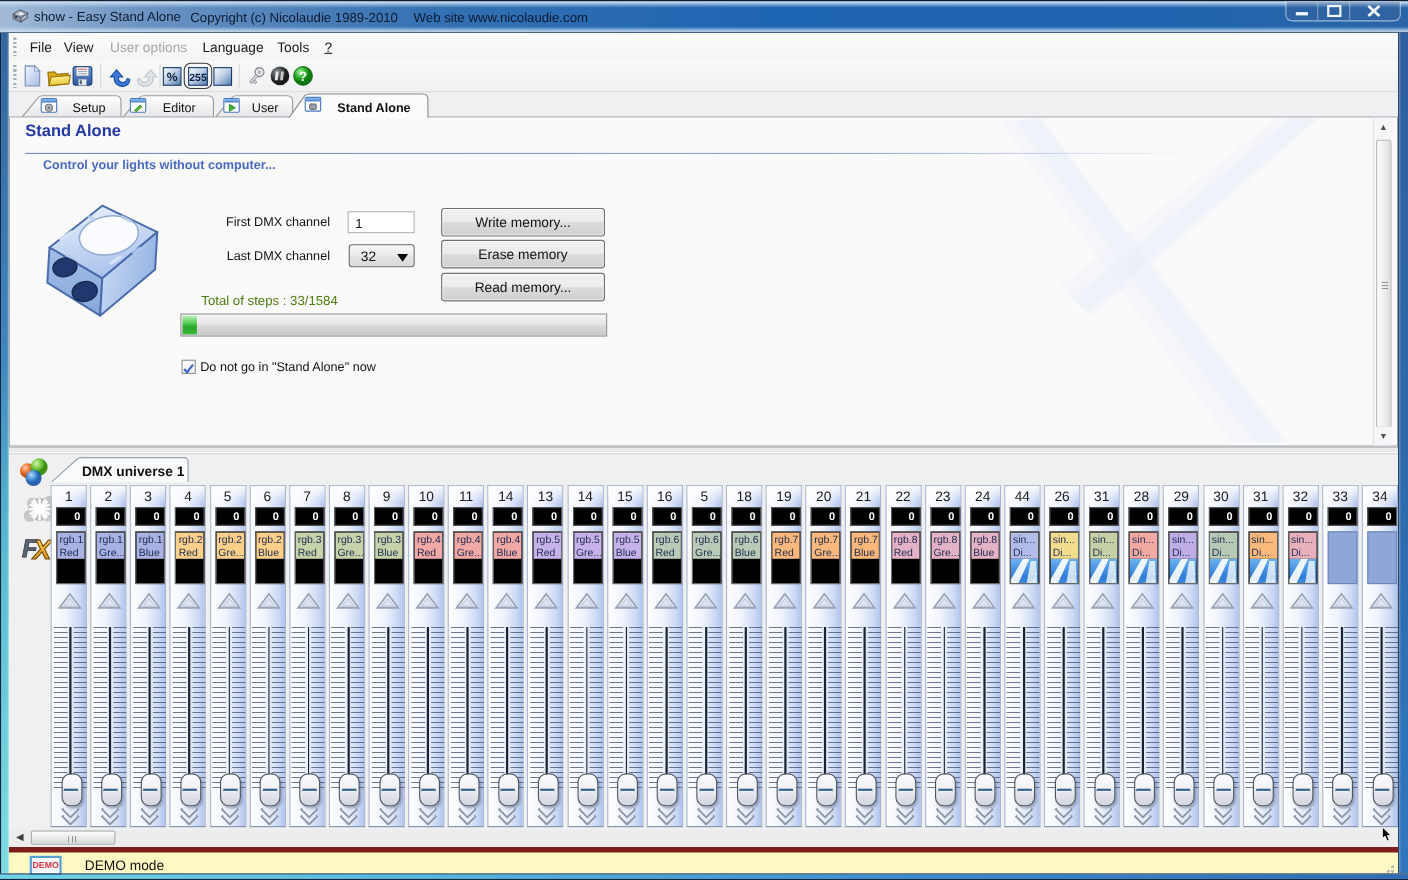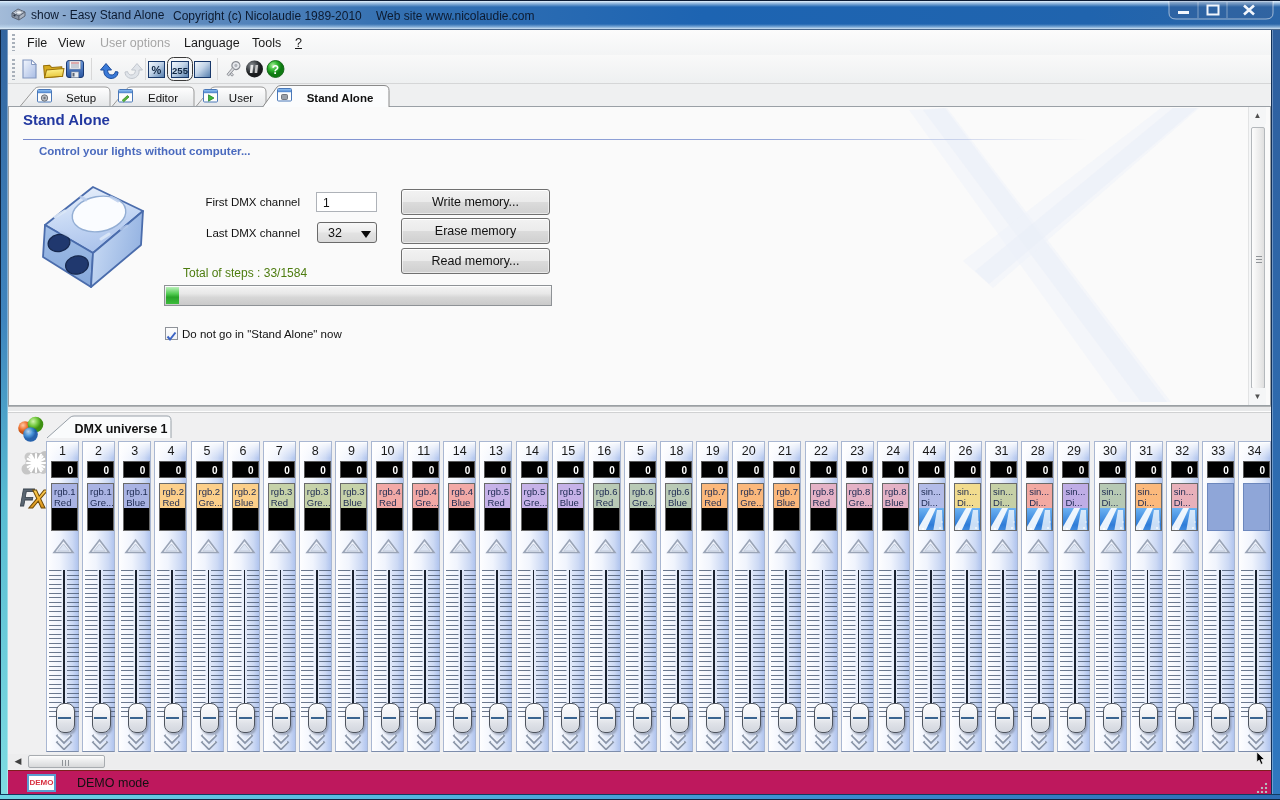--- a/index.html
+++ b/index.html
@@ -91,21 +91,21 @@
 .kline { position:absolute; left:1.5px; top:13px; width:13px; height:3px; background:#3a6490; border-bottom:1px solid #eef2f6; }
 .dnarr { position:absolute; left:8px; top:292px; }
 
 
 #hsb { position:absolute; left:8px; top:754px; width:1263px; height:15px; background:#ededee; }
 #hsb-arrow { position:absolute; left:2px; top:1px; width:16px; height:13px; color:#404040; font-size:9px; line-height:13px; text-align:center; }
 #hthumb { position:absolute; left:20px; top:0.5px; width:77px; height:13.5px; border:1px solid #a8acb0; border-radius:2px;
   background:linear-gradient(#fdfdfd,#e6e7e8 60%,#d8d9da); }
 #hgrip { position:absolute; left:33px; top:4px; width:9px; height:6px;
   background-image:repeating-linear-gradient(to right,#909498 0 1px, transparent 1px 3px); }
-#statusbar { position:absolute; left:8px; top:770px; width:1263px; height:24px; background:#be185d; border-top:1px solid #7f1d1d; }
+#statusbar { position:absolute; left:8px; top:770px; width:1263px; height:24px; background:#fef9c3; border-top:5px solid #7f1d1d; }
 #demobox { position:absolute; left:19px; top:3px; width:29px; height:18px; background:#fff; border:2px solid #5a9ed0;
   color:#d83040; font-size:8px; font-weight:bold; text-align:center; line-height:14px; letter-spacing:0; }
 #demotext { position:absolute; left:69px; top:5px; font-size:12.5px; color:#111; }
 #rgrip { position:absolute; left:1248px; top:10px; width:12px; height:12px;
   background-image:
    radial-gradient(circle at 2px 11px, #b8babc 1.2px, transparent 1.6px),
    radial-gradient(circle at 6px 11px, #b8babc 1.2px, transparent 1.6px),
    radial-gradient(circle at 10px 11px, #b8babc 1.2px, transparent 1.6px),
    radial-gradient(circle at 6px 7px, #b8babc 1.2px, transparent 1.6px),
    radial-gradient(circle at 10px 7px, #b8babc 1.2px, transparent 1.6px),

